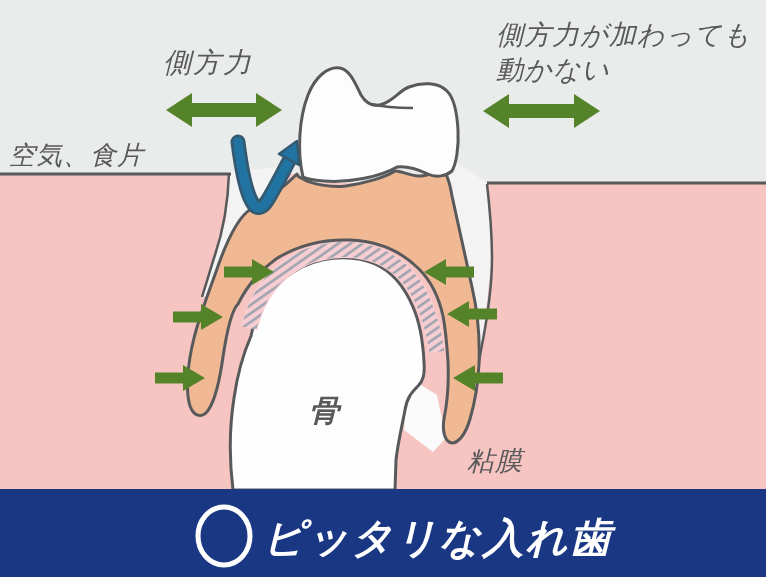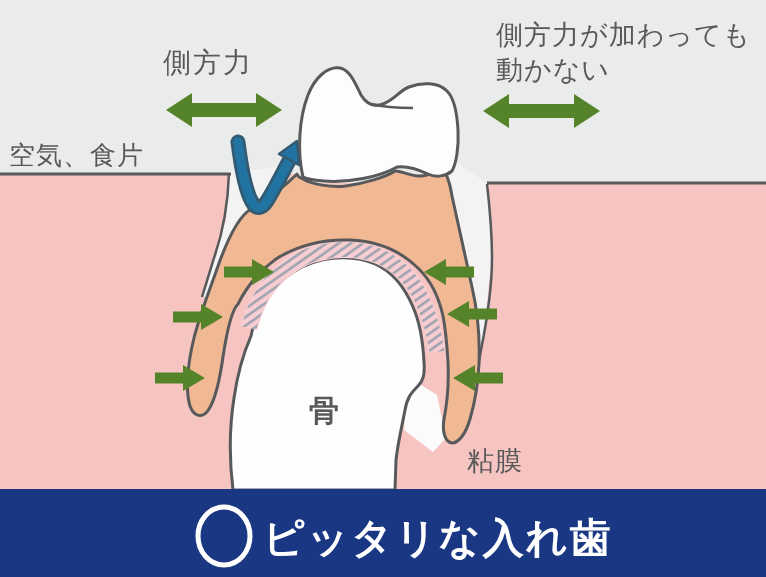--- a/index.html
+++ b/index.html
@@ -1,17 +1,17 @@
 <!DOCTYPE html>
 <html><head>
 <meta charset="utf-8">
 <style>
   html,body{margin:0;padding:0;background:#fff;}
   #stage{position:relative;width:766px;height:577px;overflow:hidden;
-         font-family:"Liberation Sans","DejaVu Sans",sans-serif;}
+         font-family:"Liberation Sans","DejaVu Sans",sans-serif;font-style:italic;}
   svg{display:block;}
   text{font-family:"Liberation Sans","DejaVu Sans",sans-serif;}
   .banner-text{font-family:"Liberation Serif","DejaVu Serif",serif;font-weight:700;}
 </style>
 </head>
 <body>
 
 <div id="stage">
 <svg width="766" height="577" viewBox="0 0 766 577" xmlns="http://www.w3.org/2000/svg">
 

